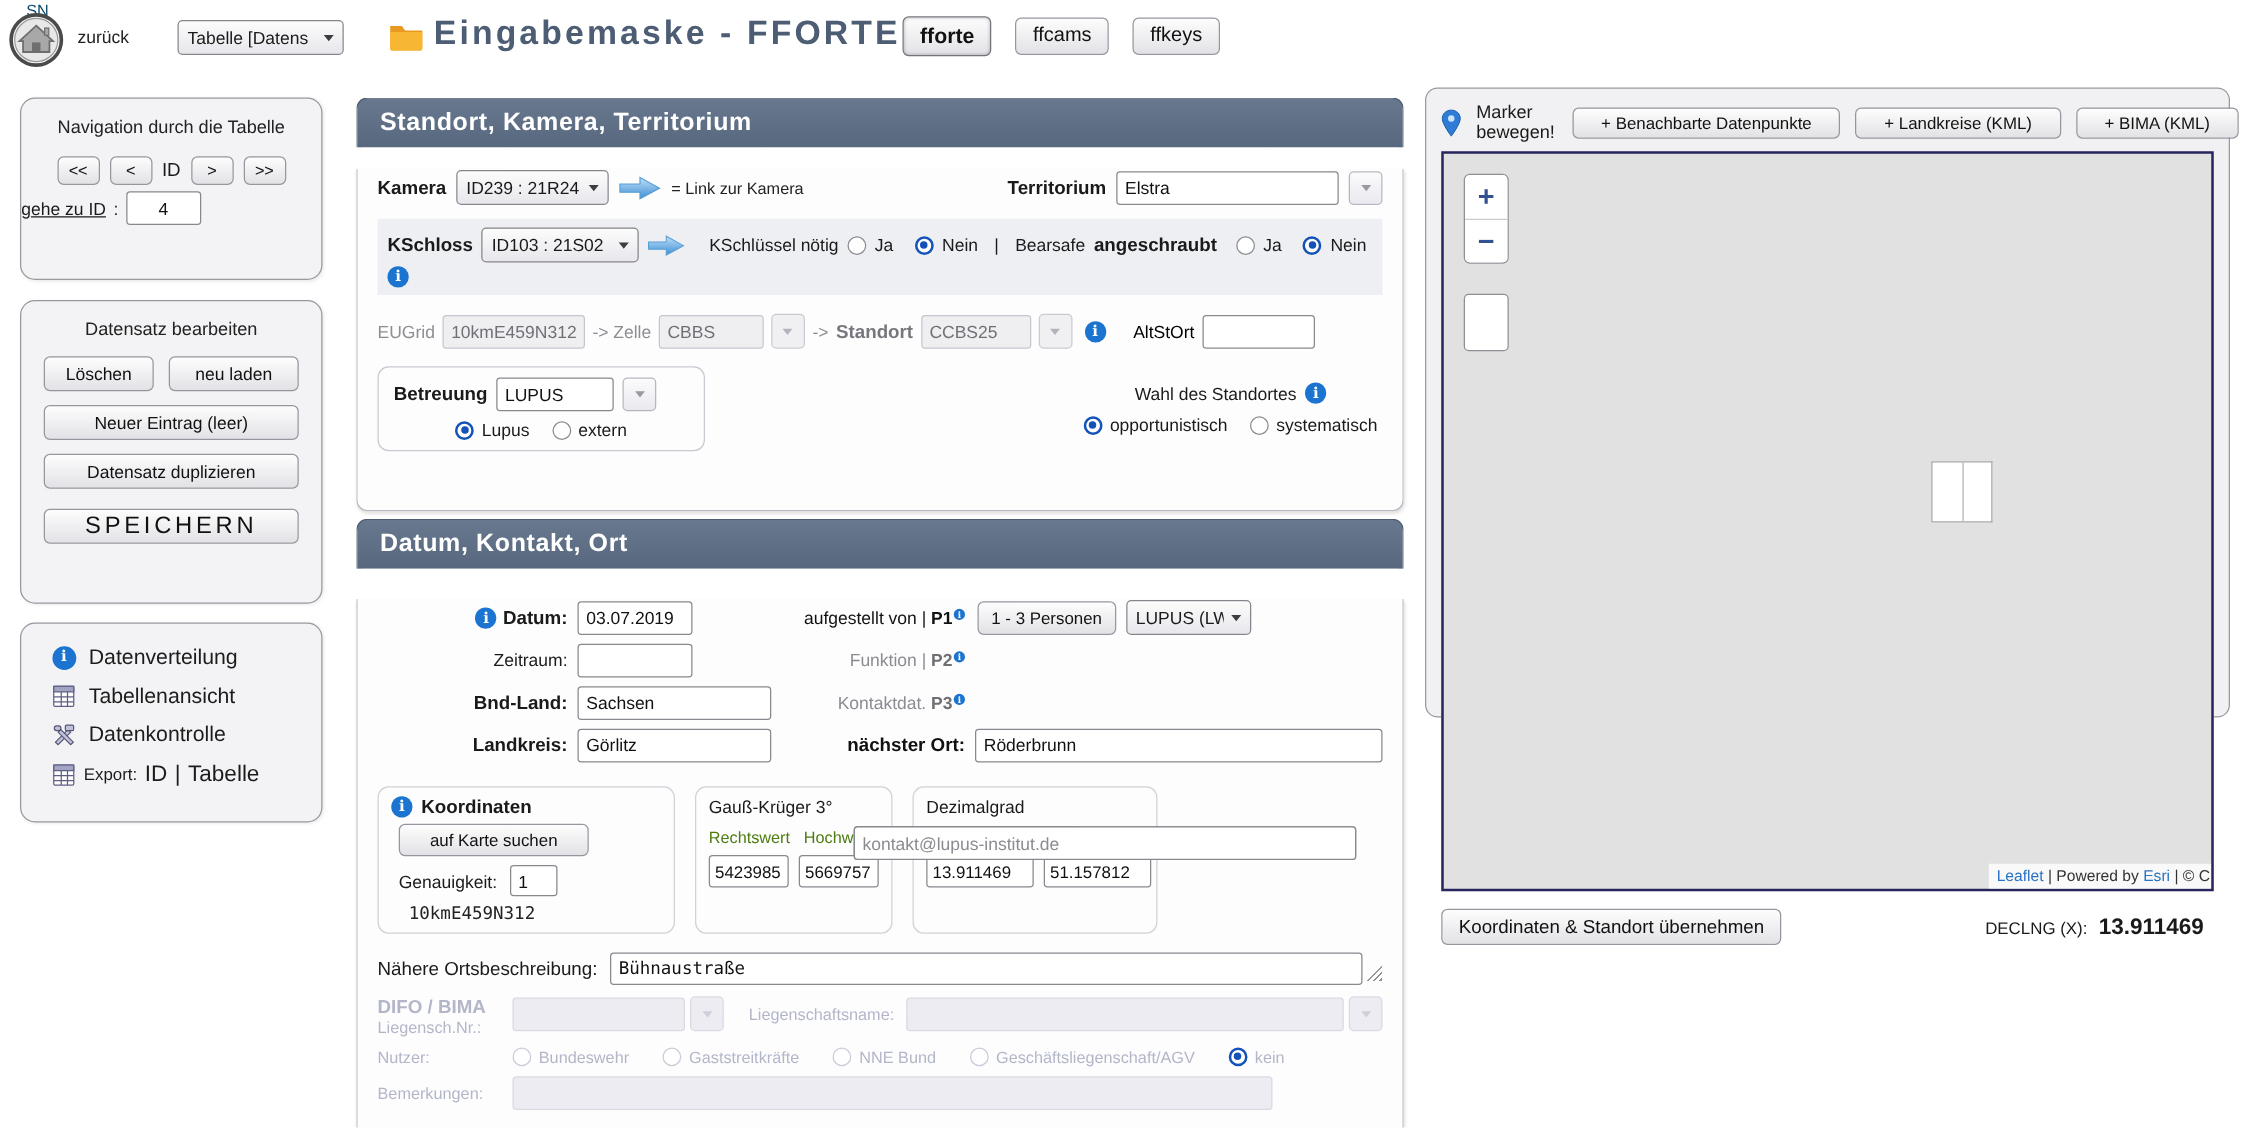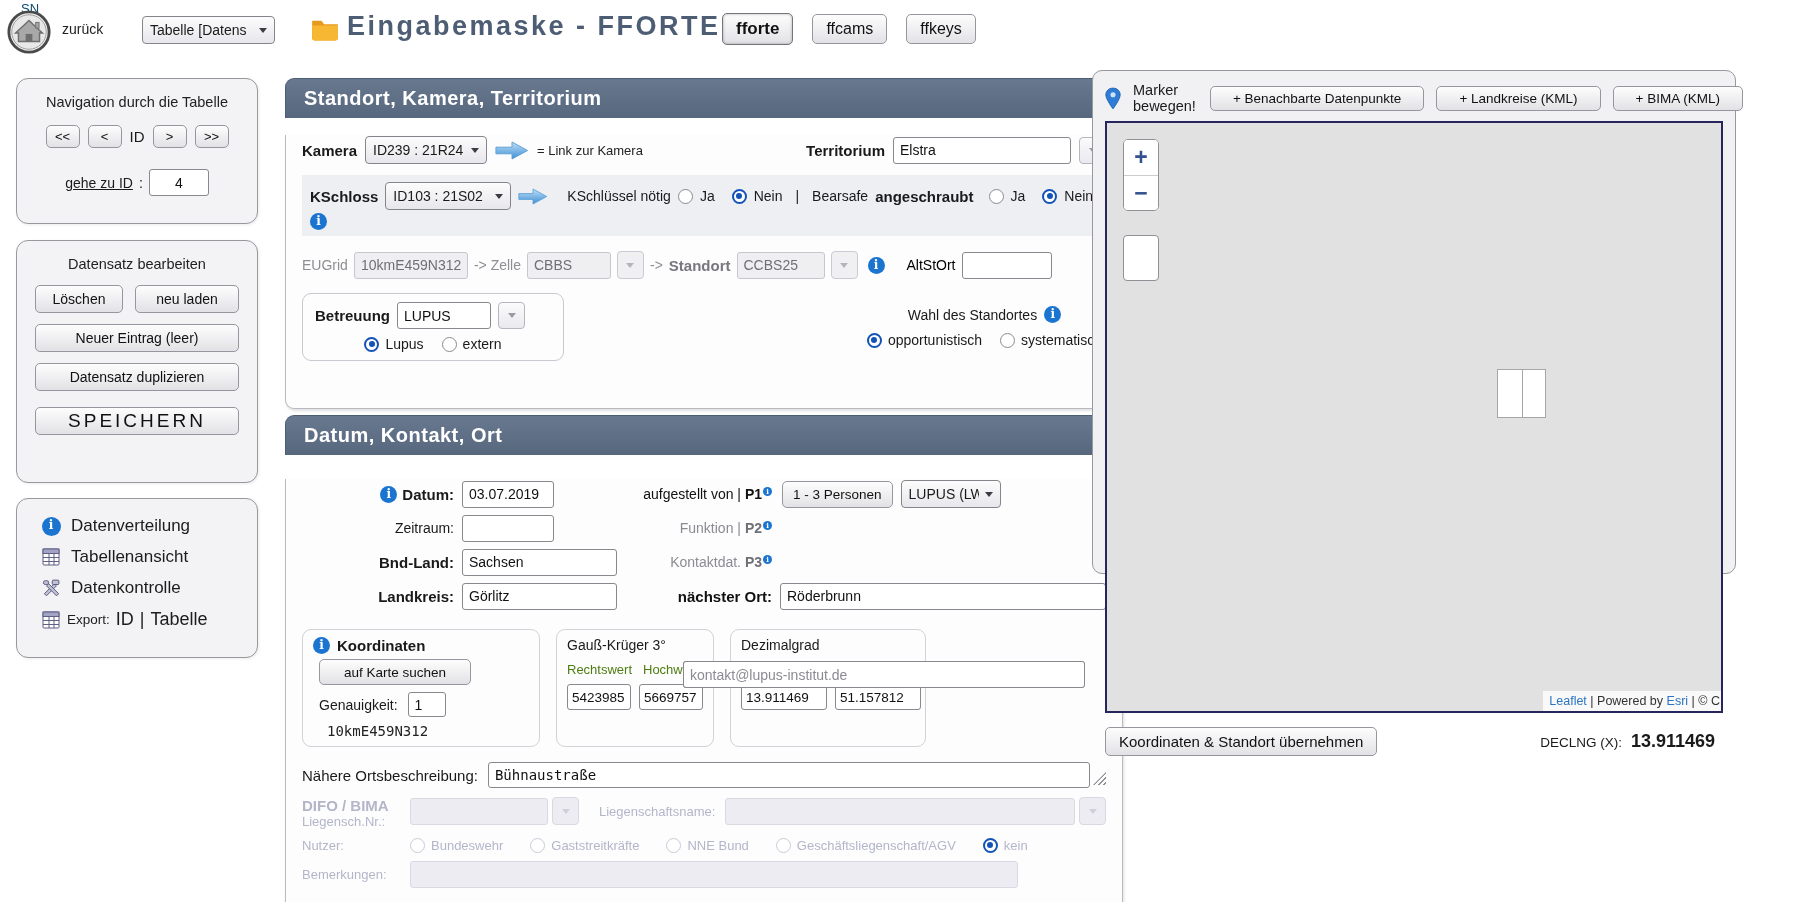--- a/index.html
+++ b/index.html
@@ -40,21 +40,21 @@
   .appbtns .btn{font-size:16px;padding:5px 13px}
   .appbtns .btn.active{font-weight:bold;font-size:17px;border-color:#74747c;box-shadow:inset 0 0 3px rgba(0,0,0,.3)}
   
   .spanel{left:16px;width:242px;background:#f3f3f5;border:1px solid #98989f;border-radius:12px;box-shadow:1px 1px 3px rgba(0,0,0,.08)}
   .sp1{top:78px;height:146px}
   .sp2{top:240px;height:243px}
   .sp3{top:498px;height:160px}
   .sptitle{text-align:center;font-size:14.5px;color:#222;padding-top:15px}
   .navrow{justify-content:center;gap:8px;margin-top:15px}
   .navrow .btn{padding:3px 8px;font-size:13px;min-width:34px}
-  .gotorow{justify-content:center;gap:6px;margin-top:21px;font-size:14px}
+  .gotorow{gap:6px;margin-top:5px;font-size:14px}
   .gotolink{text-decoration:underline;cursor:pointer}
   .gotoinp{width:60px;text-align:center}
   .editbtns{width:204px;margin:13px auto 0;display:flex;flex-direction:column;gap:11px}
   .editbtns .half{display:flex;gap:12px}
   .editbtns .btn{height:28px}
   .savebtn{height:54px;font-size:19px;letter-spacing:3px;margin-top:5px}
   .linklist{padding:17px 0 0 24px;display:flex;flex-direction:column;gap:11px}
   .linkitem{gap:10px;font-size:17px;color:#1c1c1c;cursor:pointer}
   .icon20{width:20px;display:inline-flex;justify-content:center;flex:none}
   .exprow{gap:6px}
@@ -111,21 +111,21 @@
   .difo .sel.dis{background:#ececf2;border-color:#d9d9e2}
   .difo .sel.dis .chev{border-top-color:#cfcfdc}
   .difolab{width:108px;flex:none}
   .difotitle{font-size:15px;font-weight:bold}
   .difor1{display:flex;align-items:flex-start}
   .difor1 .flex{height:28px}
   .nutzrow{display:flex;align-items:center;margin-top:4px;height:24px}
   .nopt{display:flex;align-items:flex-end;gap:6px;margin-right:27px}
   .bemrow{display:flex;align-items:center;margin-top:4px}
   
-  .mapp{left:1092px;top:70px;width:644px;height:504px;background:#f1f1f3;border:1px solid #98989f;border-radius:10px;padding:10px 12px}
+  .mapp{left:1140px;top:70px;width:644px;height:504px;background:#f1f1f3;border:1px solid #98989f;border-radius:10px;padding:10px 12px}
   .maphead{gap:12px;height:34px}
   .maphead .lbl{font-size:14.5px;margin-right:2px}
   .maphead .btn{font-size:13.5px;padding:4px 22px;white-space:nowrap}
   .map{position:relative;margin-top:6px;height:592px;background:#e1e1e1;border:2px solid #26265c;overflow:hidden;cursor:grab}
   .zoomctl{position:absolute;left:16px;top:16px;width:36px;border:1px solid #8f8f96;border-radius:5px;overflow:hidden;background:#fff}
   .zbtn{height:35px;display:flex;align-items:center;justify-content:center;font-size:23px;color:#33518f;cursor:pointer;background:#fff;font-weight:bold}
   .zbtn+.zbtn{border-top:1px solid #ccc}
   .sqbtn{position:absolute;left:16px;top:112px;width:36px;height:46px;background:#fff;border:1px solid #8f8f96;border-radius:4px;cursor:pointer}
   .ghost{position:absolute;left:390px;top:246px;display:flex}
   .ghost div{width:26px;height:49px;background:#fff;border:1px solid #a6a6aa}

